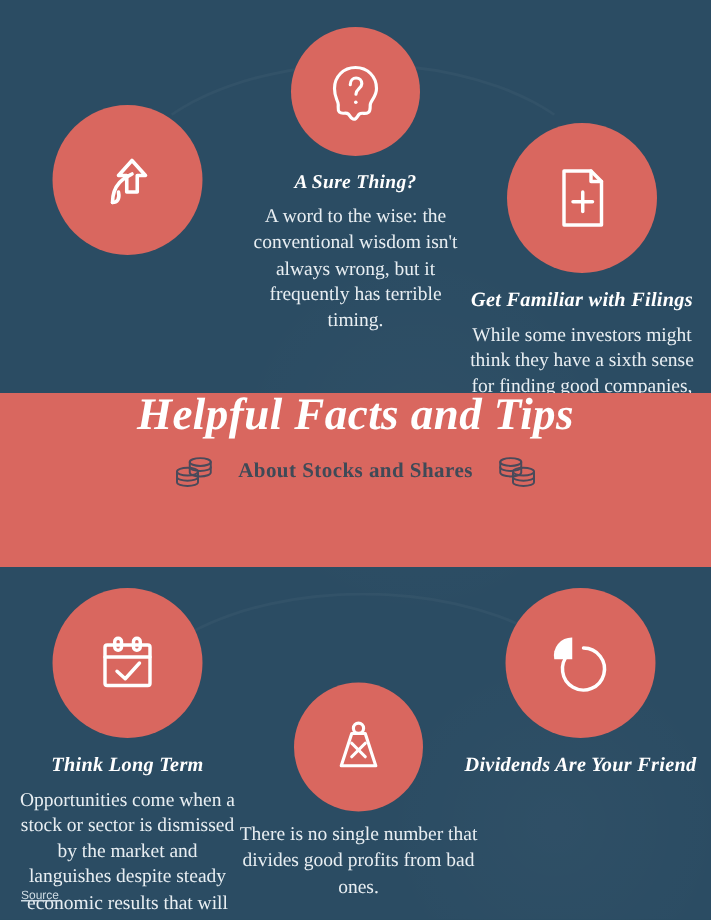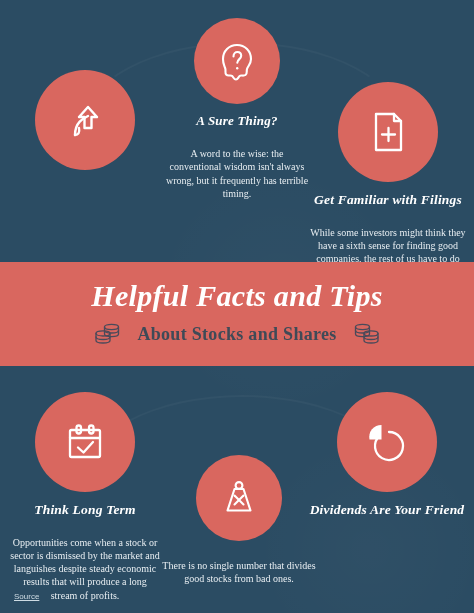--- a/index.html
+++ b/index.html
@@ -57,43 +57,43 @@
 
   #card-buy-low    .circle,
   #card-long-term  .circle,
   #card-dividends  .circle,
   #card-filings    .circle{width:100px;height:100px;}
   #card-sure-thing .circle,
   #card-metric     .circle{width:86px;height:86px;}
 
   .card-title{font-size:13.5px;margin-top:10px;font-family:Liberation Serif, serif;}
   #card-sure-thing .card-title,#card-metric .card-title{font-size:13px;}
-  .card-body{font-size:10px;margin-top:18px;padding:0 8px;}
+  .card-body{font-size:13px;margin-top:6px;padding:0 8px;}
 
   
   #banner{
-    position:absolute;left:0;top:262px;width:474px;height:104px;
+    position:absolute;left:0;top:262px;width:474px;height:116px;
     background:#d9675f;
-    display:flex;flex-direction:column;align-items:center;justify-content:center;
+    display:flex;flex-direction:column;align-items:center;
   }
   #banner-title{
     color:#ffffff;
     font-style:italic;font-weight:bold;
     font-size:30px;
     letter-spacing:.3px;
     line-height:1;
     margin-bottom:2px;
   }
   #banner-sub-row{
     display:flex;align-items:center;justify-content:center;gap:14px;margin-top:8px;
   }
   #banner-subtitle{
     color:#3f4a57;
     font-weight:bold;
-    font-size:18px;
+    font-size:14px;
     letter-spacing:.3px;
   }
 
   
   #source-link{
     position:absolute;left:14px;top:592px;
     color:#cfdce4;font-size:8px;
     text-decoration:underline;
     font-family:"Liberation Sans", sans-serif;
     cursor:pointer;
@@ -206,21 +206,21 @@
     <div class="circle">
       <span>
         <svg width="44" height="44" viewBox="0 0 44 44" fill="none" stroke="#ffffff" stroke-width="2.1" stroke-linecap="round" stroke-linejoin="round">
           <circle cx="22" cy="9.5" r="3.4"></circle>
           <path d="M17.5 13 L26.5 13 L33.5 34.5 L10.5 34.5 Z"></path>
           <path d="M17.5 19.5 L26.5 28.5"></path>
           <path d="M26.5 19.5 L17.5 28.5"></path>
         </svg>
       </span>
     </div>
-    <div class="card-body">There is no single number that divides good stocks from bad ones.</div>
+    <div class="card-body">There is no single number that divides good profits from bad ones.</div>
   </div>
 
   <div class="card" id="card-dividends">
     <div class="circle">
       <span>
         <svg width="52" height="52" viewBox="0 0 52 52" fill="none" stroke="#ffffff" stroke-width="2.3" stroke-linecap="round" stroke-linejoin="round">
           <path d="M28 30 m0 -14 a14 14 0 1 1 -9.9 4.1"></path>
           <path d="M20.5 9 L20.5 23.5 L8.5 23.5 A12 12 0 0 1 20.5 9 Z" fill="#ffffff" stroke="none"></path>
         </svg>
       </span>

